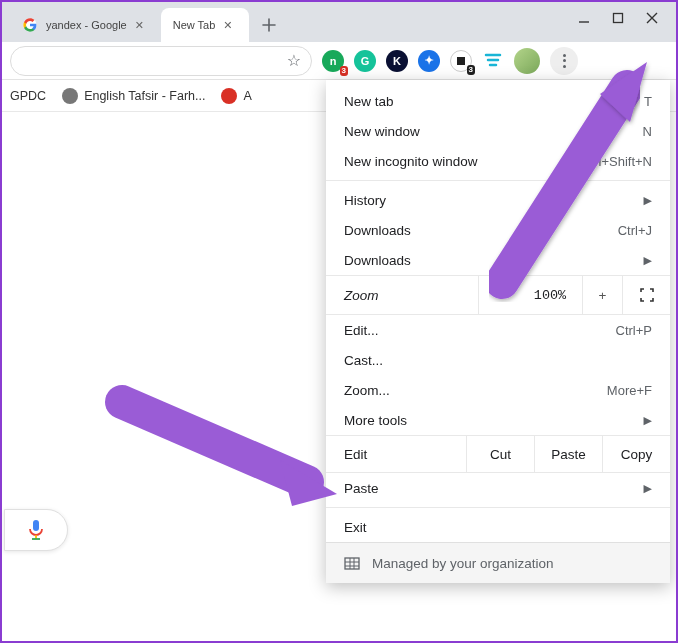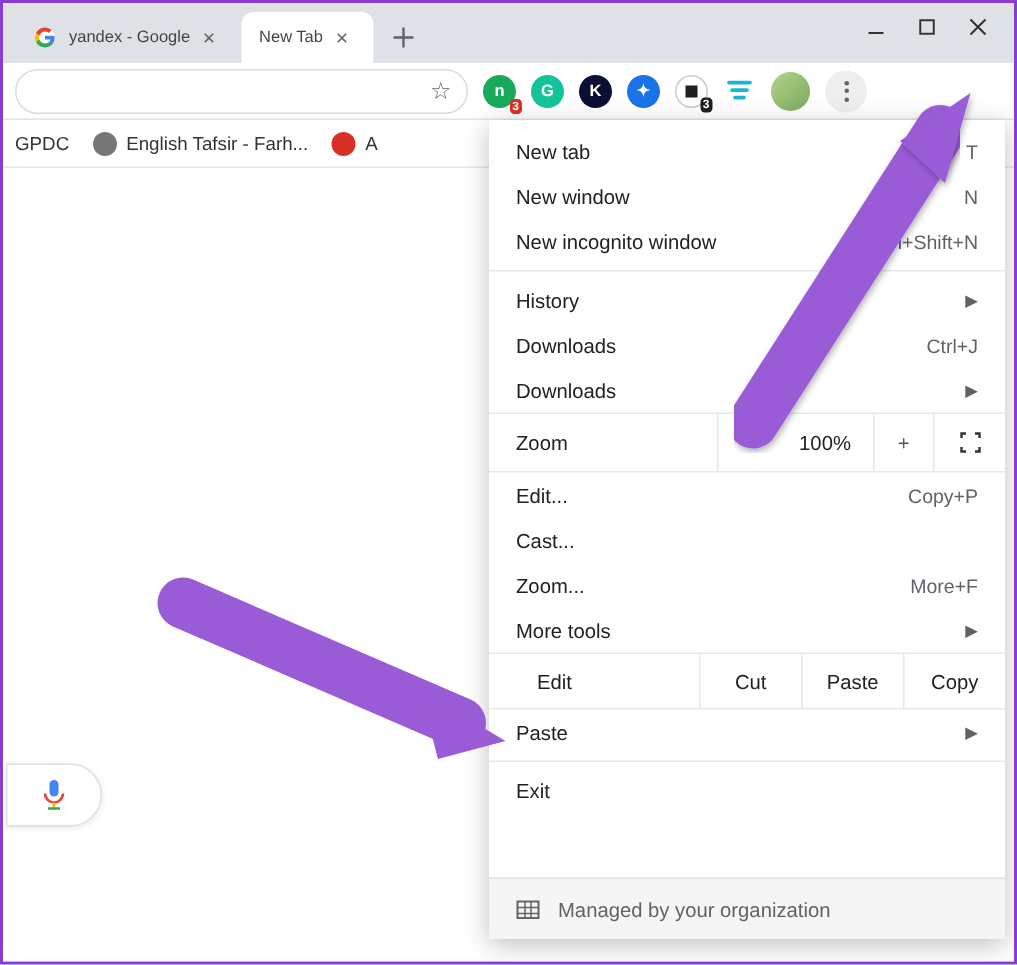--- a/index.html
+++ b/index.html
@@ -38,28 +38,28 @@
 .content { position:absolute; left:0; right:0; top:110px; bottom:0; background:#fff; }
 .voice-pill { position:absolute; left:2px; bottom:90px; width:64px; height:42px; background:#fff; border:1px solid #e0e0e0; border-radius:0 22px 22px 0; display:flex; align-items:center; justify-content:center; box-shadow:0 1px 4px rgba(0,0,0,.1); }
 
 
 .menu { position:absolute; right:6px; top:78px; width:344px; background:#fff; box-shadow:0 4px 16px rgba(0,0,0,.25); font-size:13.5px; color:#202124; padding-top:6px; }
 .mrow { display:flex; align-items:center; justify-content:space-between; padding:7px 18px; min-height:30px; }
 .mrow .sc { color:#5f6368; font-size:13px; }
 .mrow .chev { color:#5f6368; font-size:11px; }
 .msep { height:1px; background:#e8e8e8; margin:4px 0; }
 .zoomrow { display:flex; align-items:center; padding:0 0 0 18px; height:40px; border-top:1px solid #e8e8e8; border-bottom:1px solid #e8e8e8; }
-.zoomrow .zlabel { flex:1; }
+.zoomrow .zlabel { flex:1;font-style:italic; }
 .zoomrow .zctl { width:40px; text-align:center; border-left:1px solid #e8e8e8; height:100%; display:flex; align-items:center; justify-content:center; color:#555; }
-.zoomrow .zval { width:64px; text-align:center; height:100%; display:flex; align-items:center; justify-content:center; }
+.zoomrow .zval { width:64px; text-align:center; height:100%; display:flex; align-items:center; justify-content:center;font-family:Liberation Mono, monospace; }
 .zoomrow .zfull { width:48px; border-left:1px solid #e8e8e8; height:100%; display:flex; align-items:center; justify-content:center; }
 .editrow { display:flex; align-items:center; height:38px; border-top:1px solid #e8e8e8; border-bottom:1px solid #e8e8e8; }
-.editrow .elabel { flex:1; padding-left:32px; }
+.editrow .elabel { flex:1; padding-left:18px; }
 .editrow .ebtn { width:68px; text-align:right; border-left:1px solid #e8e8e8; height:100%; display:flex; align-items:center; justify-content:center; }
-.managed { display:flex; align-items:center; gap:12px; padding:12px 18px; background:#f5f5f5; color:#5f6368; border-top:1px solid #e0e0e0;margin-top:43px; }
+.managed { display:flex; align-items:center; gap:12px; padding:12px 18px; background:#f5f5f5; color:#5f6368; border-top:1px solid #e0e0e0; }
 
 
 .arrow { position:absolute; pointer-events:none; }
 </style>
 </head>
 <body>
 
 <div class="tabstrip">
   <div class="tab">
     <span class="favicon">
@@ -185,21 +185,21 @@
     <span class="zval">100%</span>
     <span class="zctl">+</span>
     <span class="zfull">
       <svg width="14" height="14">
           <path d="M1 4V1h3M13 4V1h-3M1 10v3h3M13 10v3h-3" fill="none" stroke="#333" stroke-width="1.6"></path>
         </svg>
     </span>
   </div>
   <div class="mrow">
     <span>Edit...</span>
-    <span class="sc">Copy+P</span>
+    <span class="sc">Ctrl+P</span>
   </div>
   <div class="mrow">
     <span>Cast...</span>
   </div>
   <div class="mrow">
     <span>Zoom...</span>
     <span class="sc">More+F</span>
   </div>
   <div class="mrow">
     <span>More tools</span>

